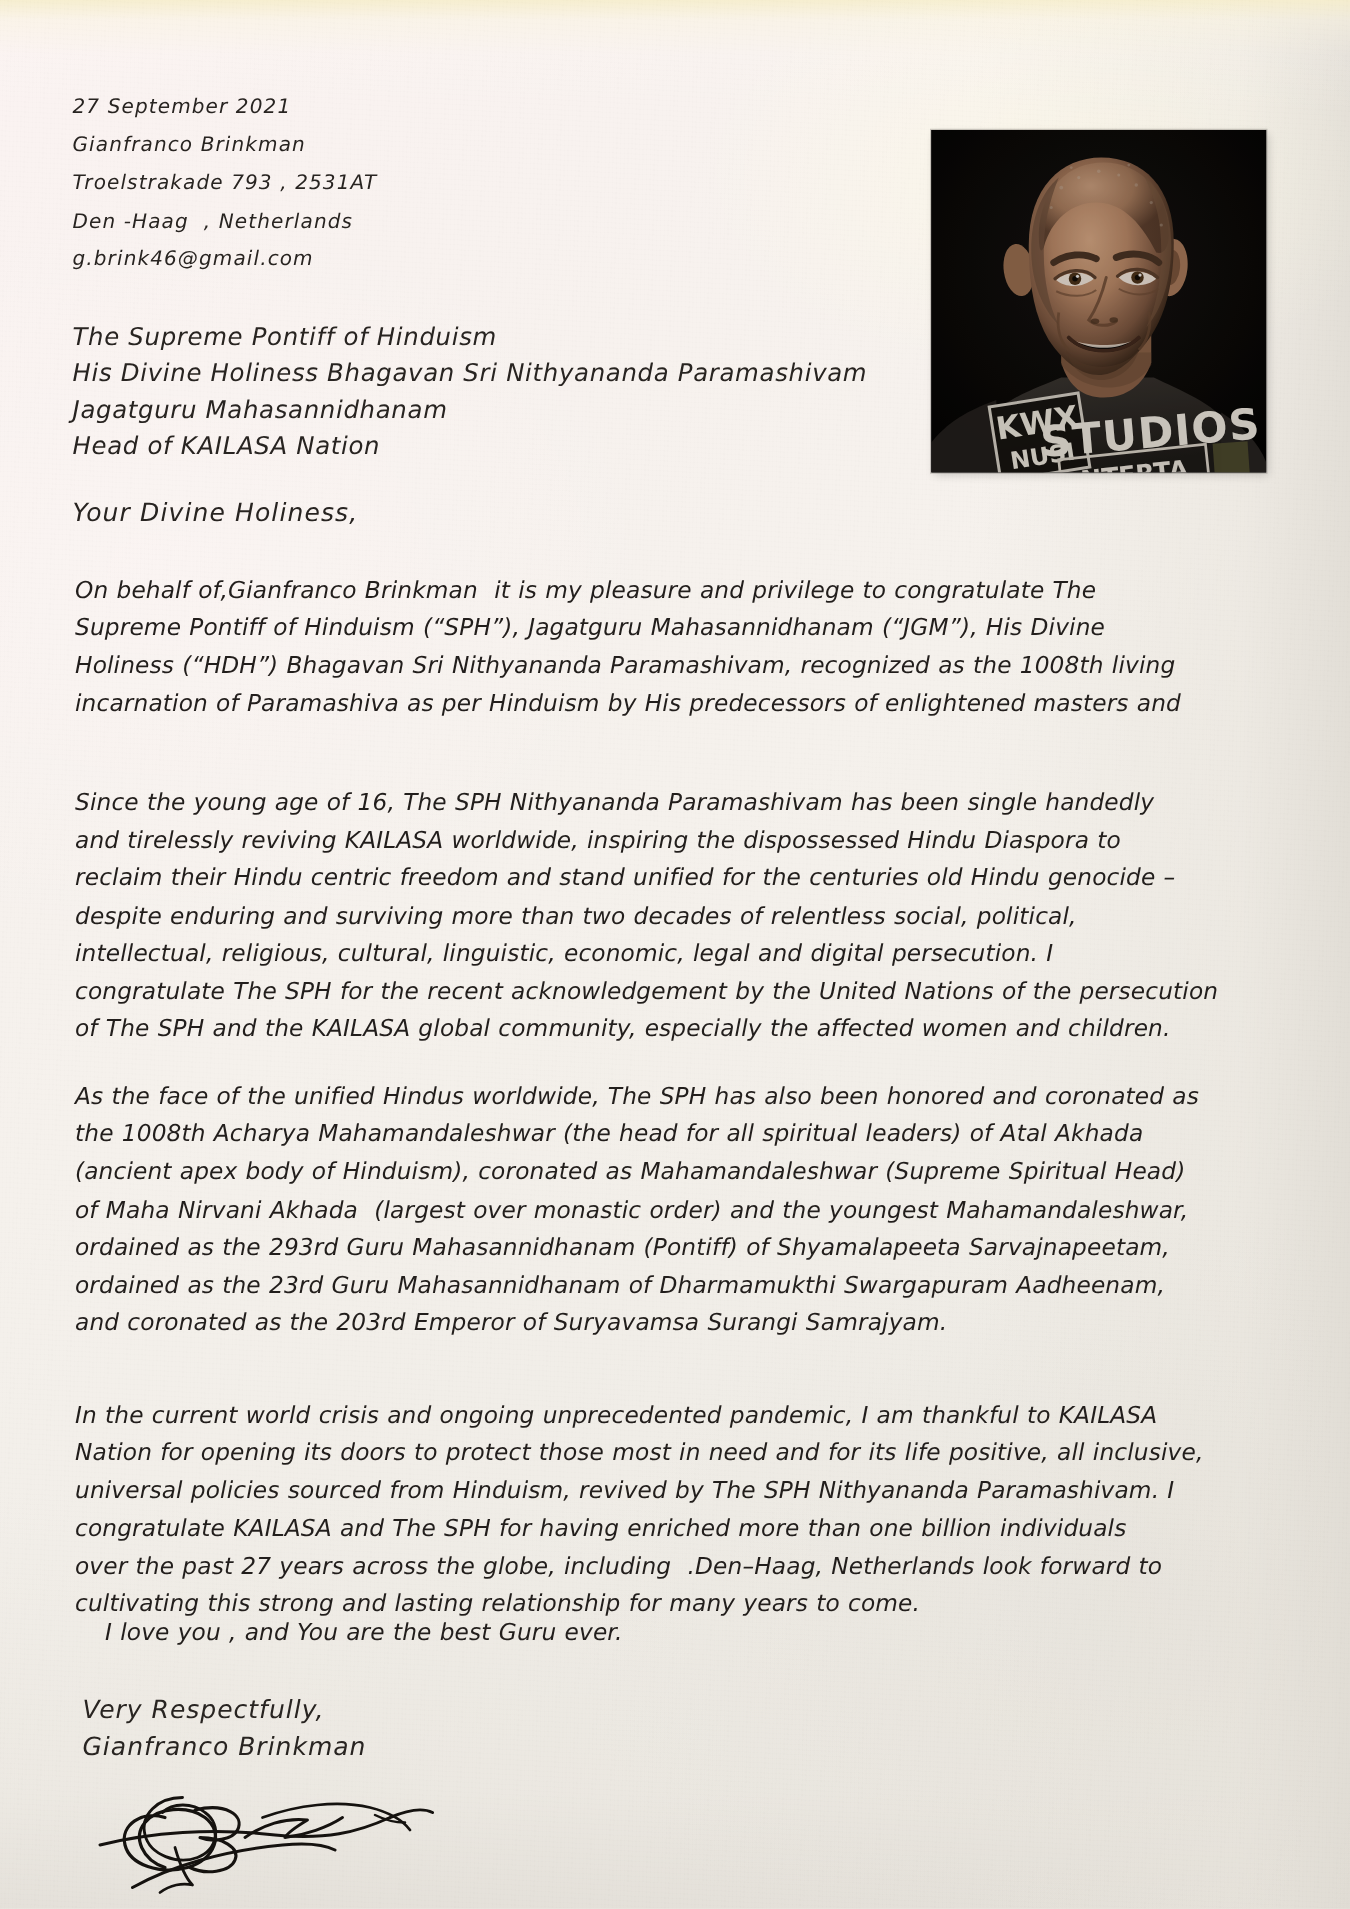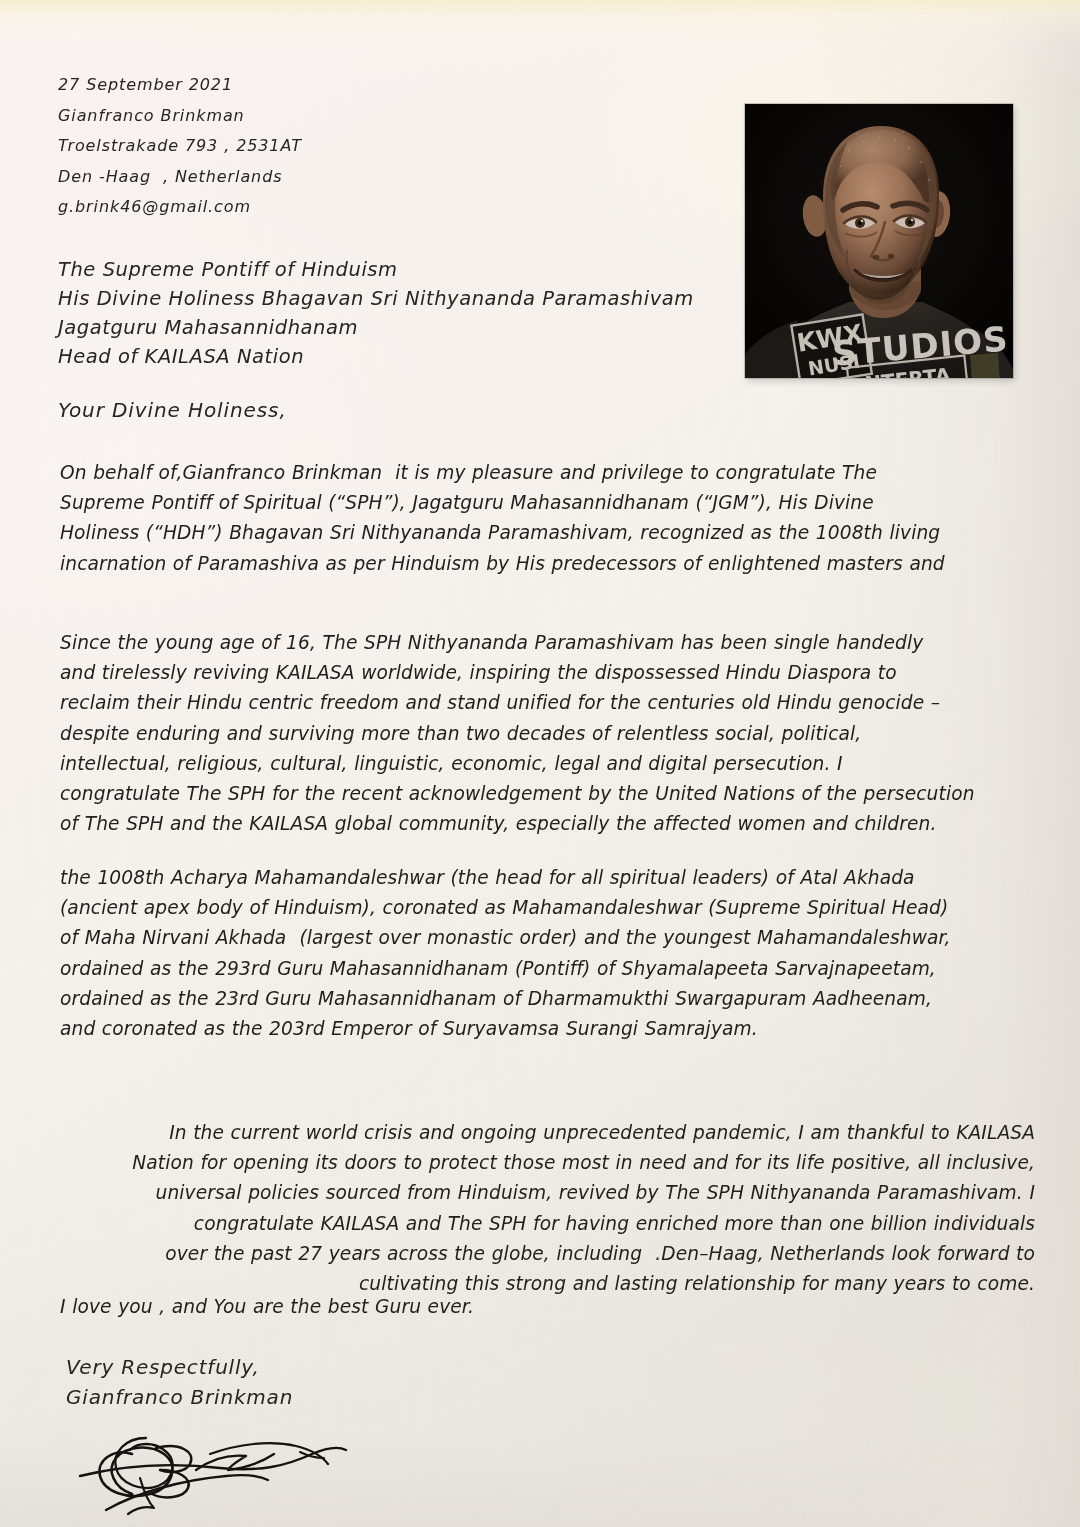--- a/index.html
+++ b/index.html
@@ -124,22 +124,22 @@
     line-height: 30.2px;
     letter-spacing: 0.12px;
     color: #221e1c;
     word-spacing: 0.5px;
   }
   .para .line { display: block; white-space: pre; }
 
   #para1 { top: 458px; }
   #para2 { top: 628px; }
   #para3 { top: 863px; }
-  #para4 { top: 1118px; text-align: right; }
-  #loveline { top: 1292px; }
+  #para4 { top: 1118px; }
+  #loveline { top: 1292px; margin-left: 24px; }
 
   
   #closing {
     left: 66px;
     top: 1352px;
     font-size: 20px;
     line-height: 30px;
     letter-spacing: 0.8px;
     color: #282421;
   }
@@ -314,36 +314,37 @@
     <div class="line">The Supreme Pontiff of Hinduism</div>
     <div class="line">His Divine Holiness Bhagavan Sri Nithyananda Paramashivam</div>
     <div class="line">Jagatguru Mahasannidhanam</div>
     <div class="line">Head of KAILASA Nation</div>
   </div>
 
   <div class="hand" id="salutation">Your Divine Holiness,</div>
 
   <div class="para" id="para1">
     <span class="line">On behalf of,Gianfranco Brinkman  it is my pleasure and privilege to congratulate The</span>
-    <span class="line">Supreme Pontiff of Spiritual (“SPH”), Jagatguru Mahasannidhanam (“JGM”), His Divine</span>
+    <span class="line">Supreme Pontiff of Hinduism (“SPH”), Jagatguru Mahasannidhanam (“JGM”), His Divine</span>
     <span class="line">Holiness (“HDH”) Bhagavan Sri Nithyananda Paramashivam, recognized as the 1008th living</span>
     <span class="line">incarnation of Paramashiva as per Hinduism by His predecessors of enlightened masters and</span>
   </div>
 
   <div class="para" id="para2">
     <span class="line">Since the young age of 16, The SPH Nithyananda Paramashivam has been single handedly</span>
     <span class="line">and tirelessly reviving KAILASA worldwide, inspiring the dispossessed Hindu Diaspora to</span>
     <span class="line">reclaim their Hindu centric freedom and stand unified for the centuries old Hindu genocide –</span>
     <span class="line">despite enduring and surviving more than two decades of relentless social, political,</span>
     <span class="line">intellectual, religious, cultural, linguistic, economic, legal and digital persecution. I</span>
     <span class="line">congratulate The SPH for the recent acknowledgement by the United Nations of the persecution</span>
     <span class="line">of The SPH and the KAILASA global community, especially the affected women and children.</span>
   </div>
 
   <div class="para" id="para3">
+    <span class="line">As the face of the unified Hindus worldwide, The SPH has also been honored and coronated as</span>
     <span class="line">the 1008th Acharya Mahamandaleshwar (the head for all spiritual leaders) of Atal Akhada</span>
     <span class="line">(ancient apex body of Hinduism), coronated as Mahamandaleshwar (Supreme Spiritual Head)</span>
     <span class="line">of Maha Nirvani Akhada  (largest over monastic order) and the youngest Mahamandaleshwar,</span>
     <span class="line">ordained as the 293rd Guru Mahasannidhanam (Pontiff) of Shyamalapeeta Sarvajnapeetam,</span>
     <span class="line">ordained as the 23rd Guru Mahasannidhanam of Dharmamukthi Swargapuram Aadheenam,</span>
     <span class="line">and coronated as the 203rd Emperor of Suryavamsa Surangi Samrajyam.</span>
   </div>
 
   <div class="para" id="para4">
     <span class="line">In the current world crisis and ongoing unprecedented pandemic, I am thankful to KAILASA</span>

